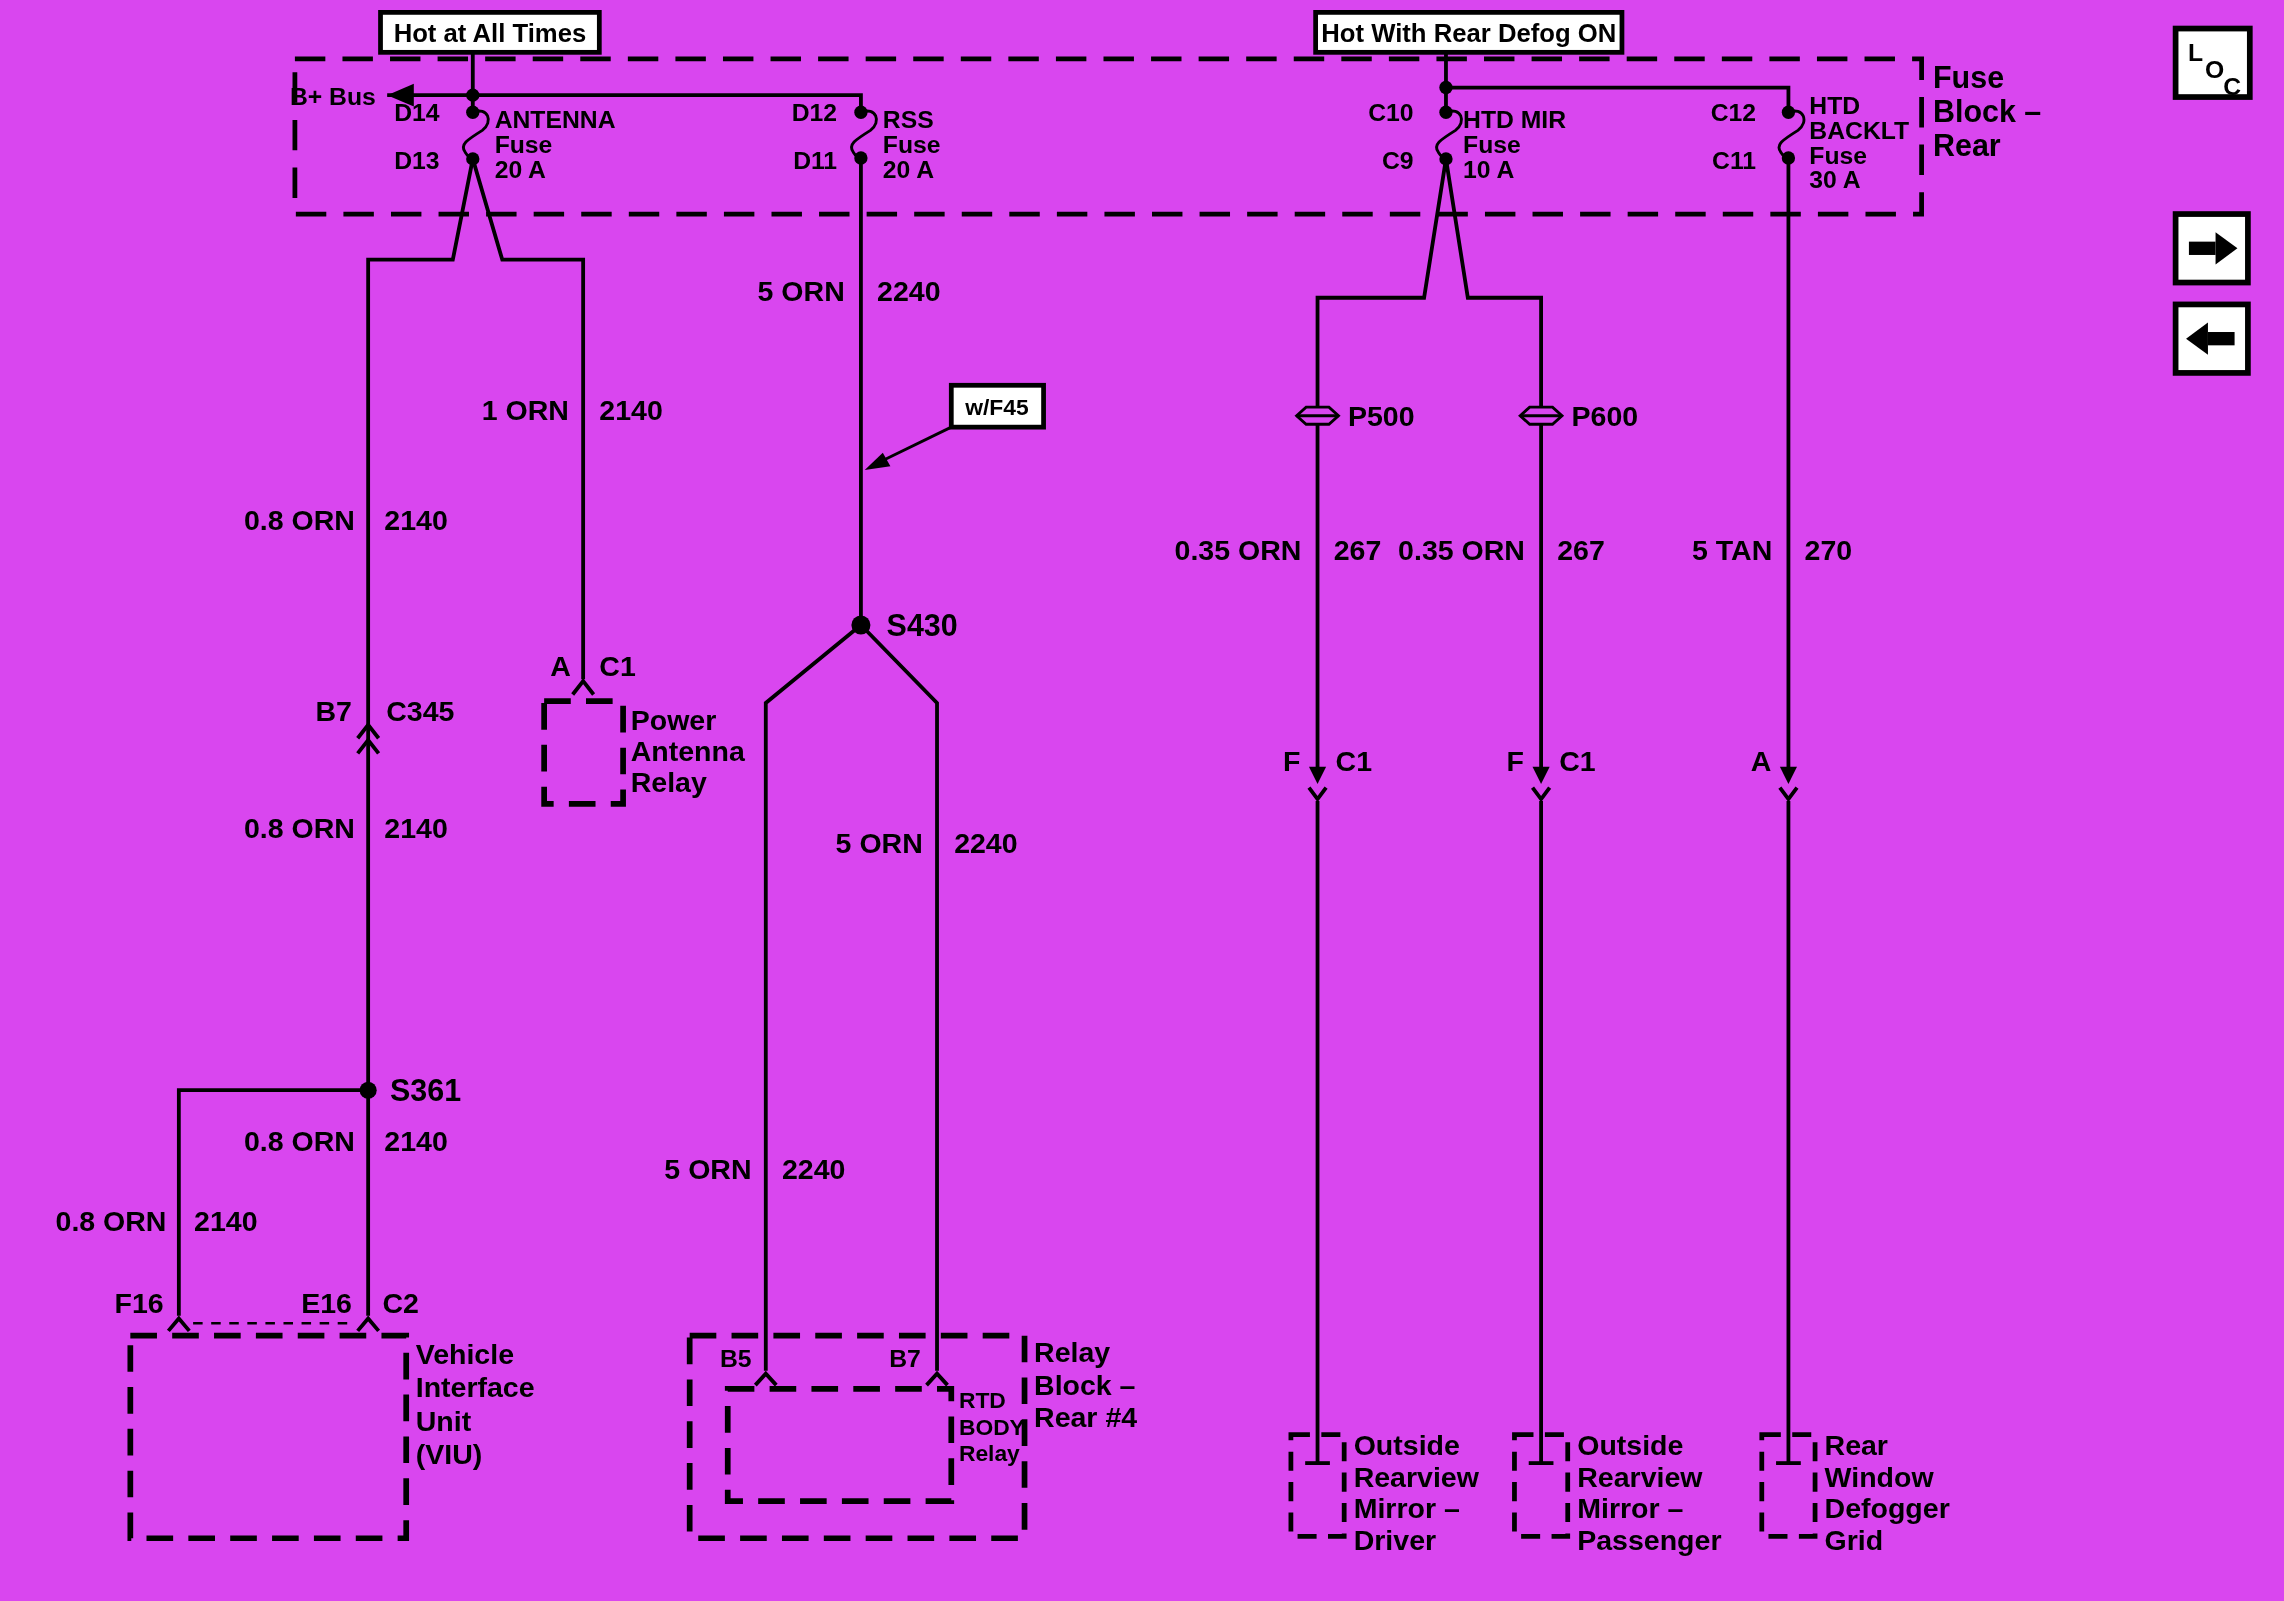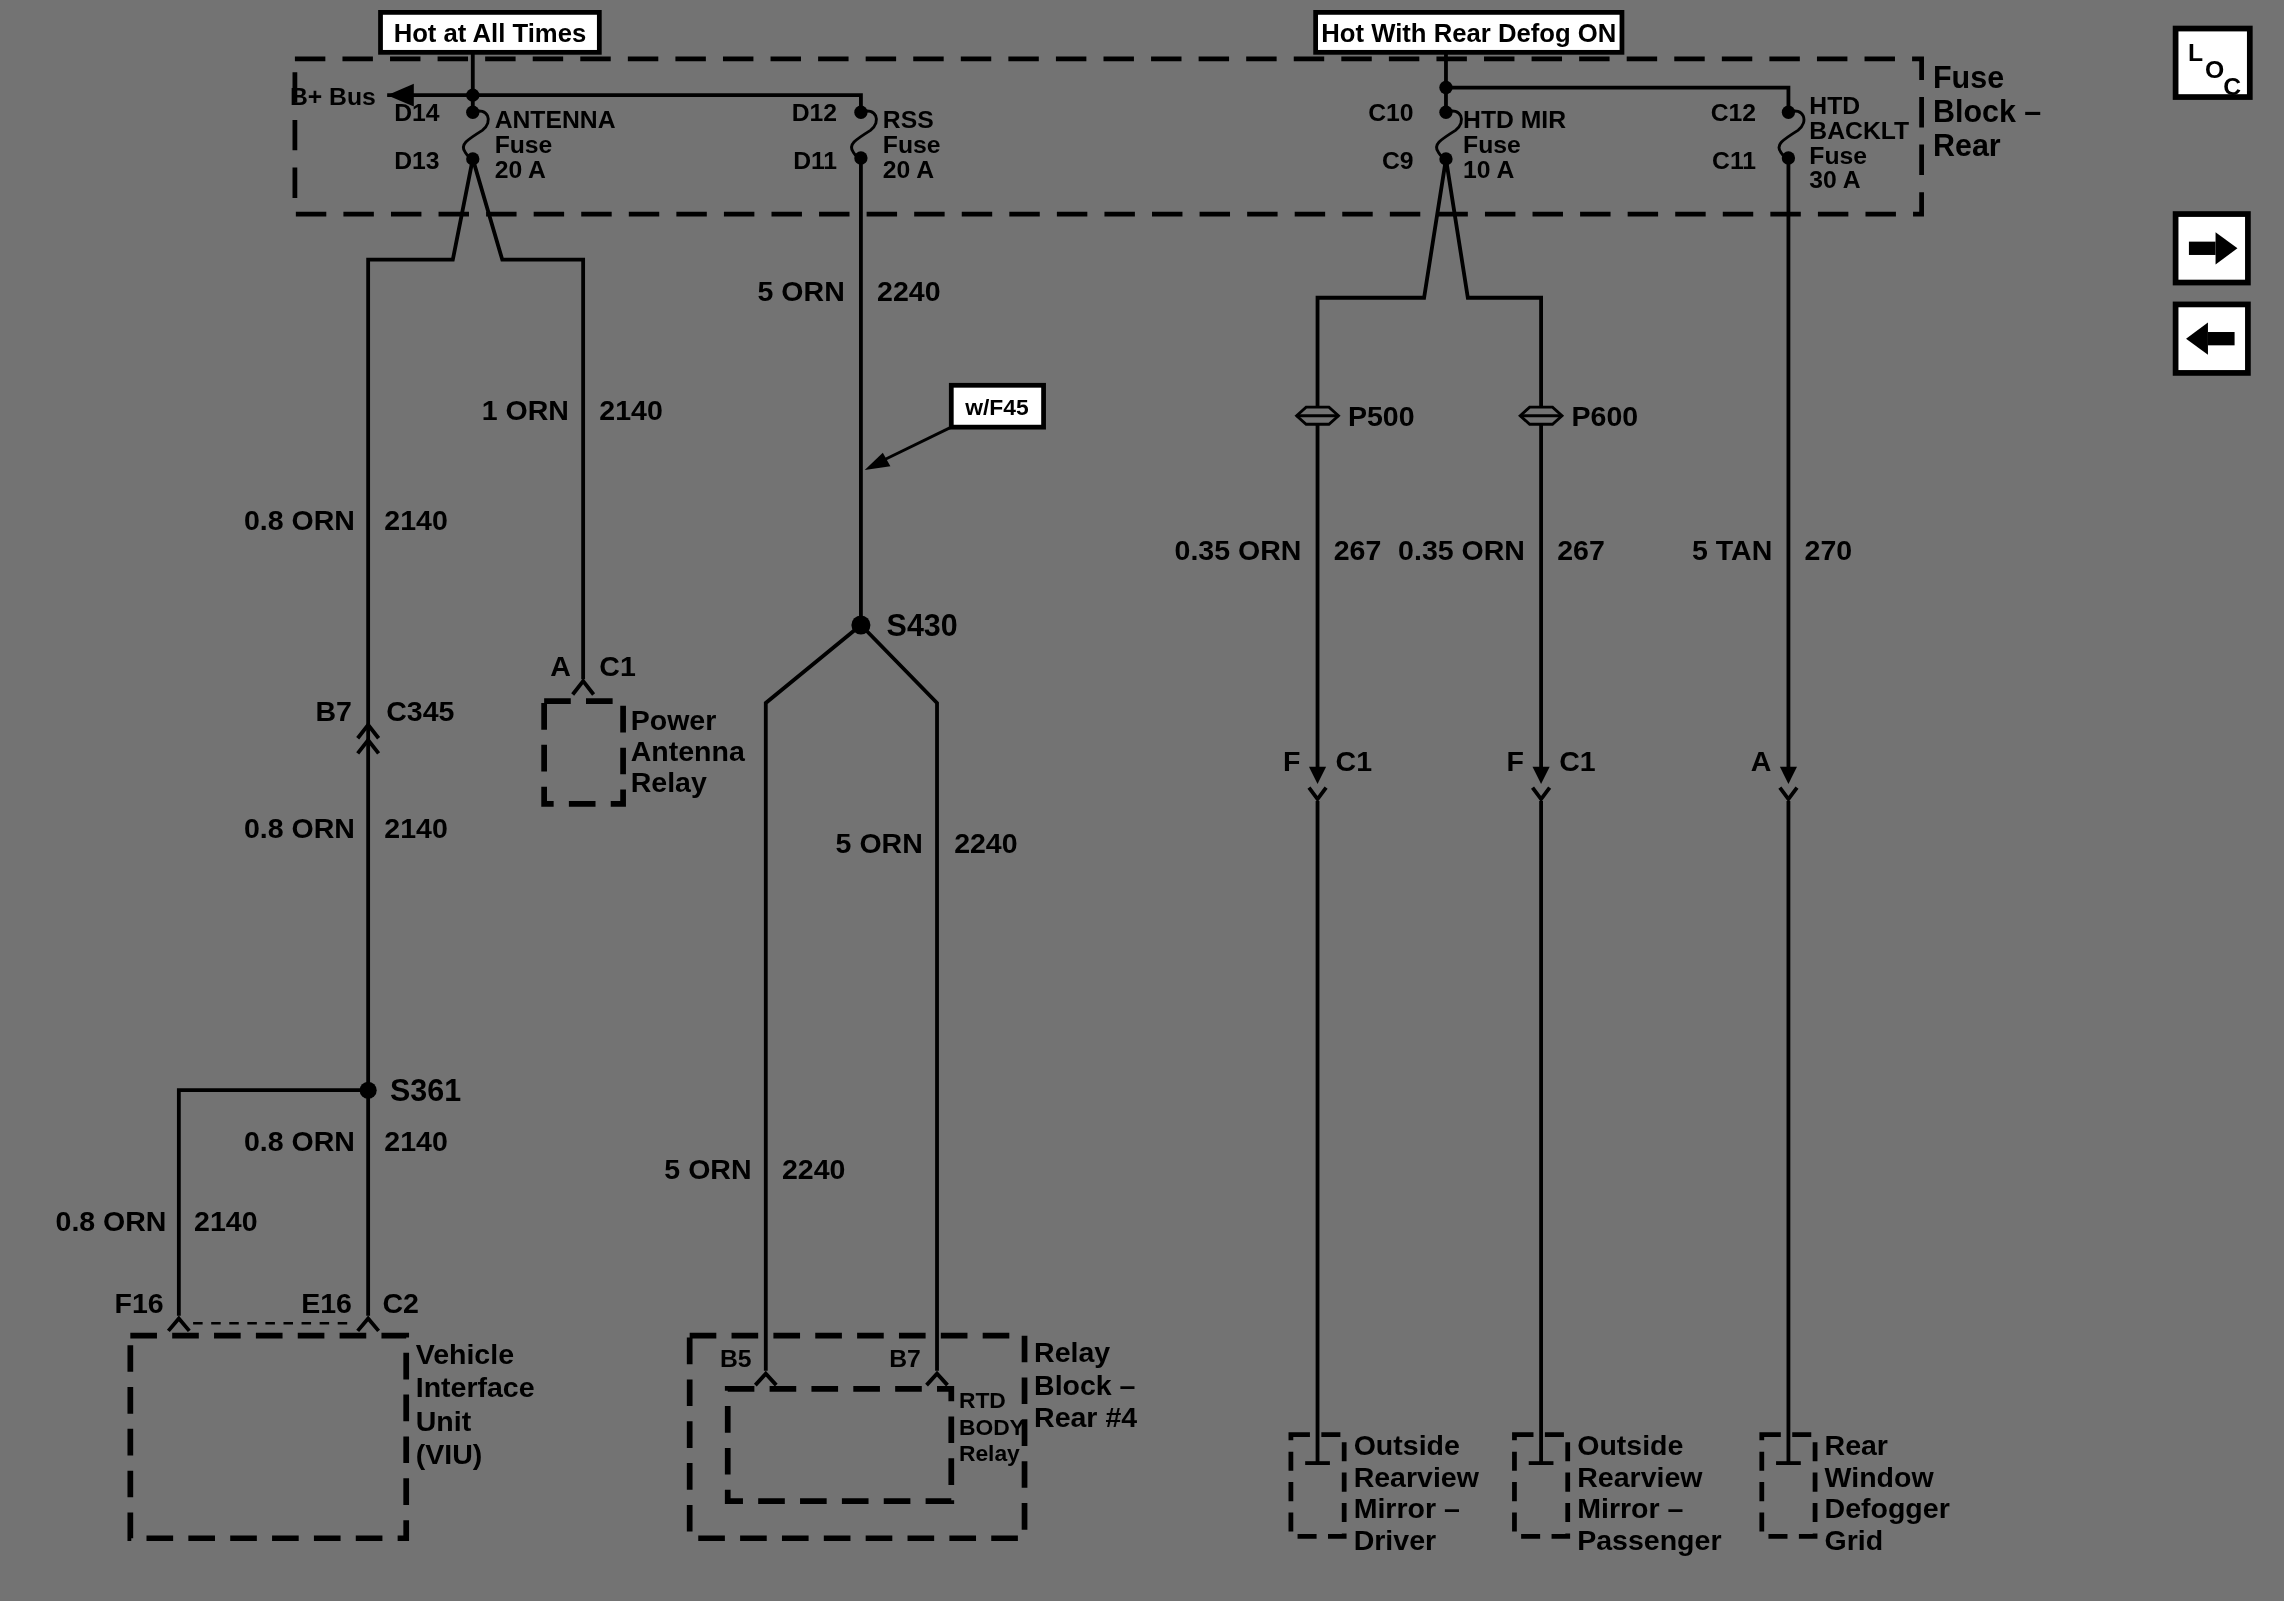--- a/index.html
+++ b/index.html
@@ -1,16 +1,16 @@
 <!DOCTYPE html>
 <html style="font-size:15px"><head>
 <meta charset="utf-8">
 <style>
   html,body{margin:0;padding:0;background:#fff;}
-  .stage{position:relative;width:2285px;height:1602px;background:#737373;overflow:hidden;}
+  .stage{position:relative;width:2285px;height:1602px;background:#d946ef;overflow:hidden;}
   svg{display:block;}
   svg text{font-family:"Liberation Sans","DejaVu Sans",sans-serif;font-weight:700;fill:#000;}
   .t24{font-size:24px;}
   .t26{font-size:26px;}
   .t28{font-size:27px;}
   .t30{font-size:30px;}
   .t32{font-size:32px;}
   .wire{stroke:#000;stroke-width:4;fill:none;}
   .thin{stroke:#000;stroke-width:3;fill:none;}
   .dashbox{stroke:#000;stroke-width:6;fill:none;stroke-dasharray:28 16;}

